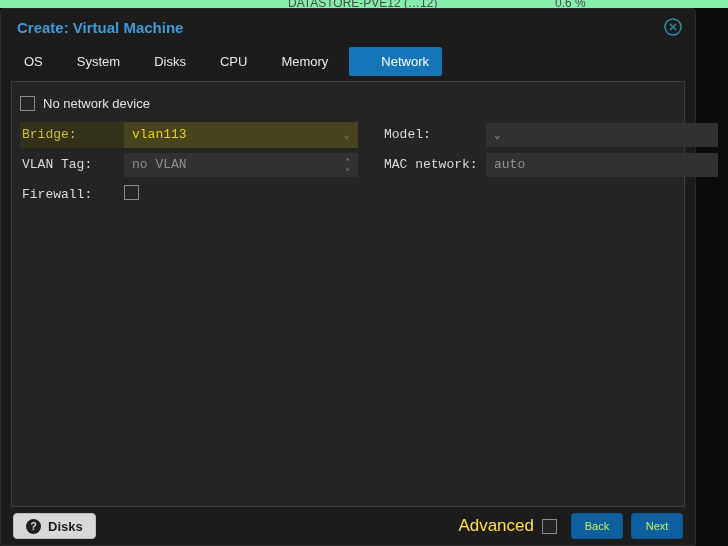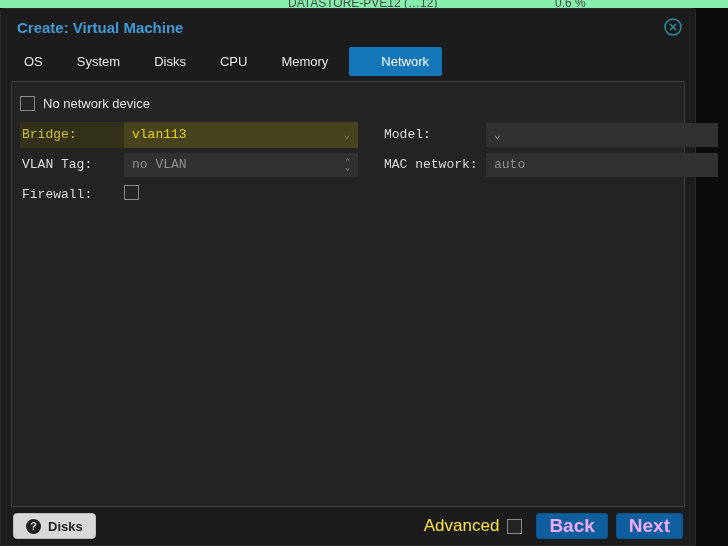--- a/index.html
+++ b/index.html
@@ -55,21 +55,21 @@
   .help-btn { background:#d8d8d8; border:1px solid #bdbdbd; border-radius:4px;
     height:26px; padding:0 12px; display:flex; align-items:center; gap:7px;
     color:#1d1d1d; font-size:13px; font-weight:bold; cursor:pointer; }
   .q-icon { width:15px; height:15px; border-radius:50%; background:#1f1f1f;
     color:#d8d8d8; font-size:11px; font-weight:bold; display:flex;
     align-items:center; justify-content:center; }
   .spacer { flex:1; }
   .adv-label { color:#fde047; font-size:17px; }
   .adv-chk { margin-right:6px; }
   .btn { background:#0f5f9e; border:1px solid #0d5590; border-radius:3px;
-    color:#f0abfc; font-size:19px; font-weight:bold; height:26px; min-width:52px;
+    color:#bef264; font-size:11px; font-weight:normal; height:26px; min-width:52px;
     padding:0 12px; cursor:pointer; display:flex; align-items:center; justify-content:center; }
 </style>
 </head>
 <body>
 
 <div class="bg-strip">
   <span class="t t1">DATASTORE-PVE12 (…12)</span>
   <span class="t t2">0.6 %</span>
 </div>
 

